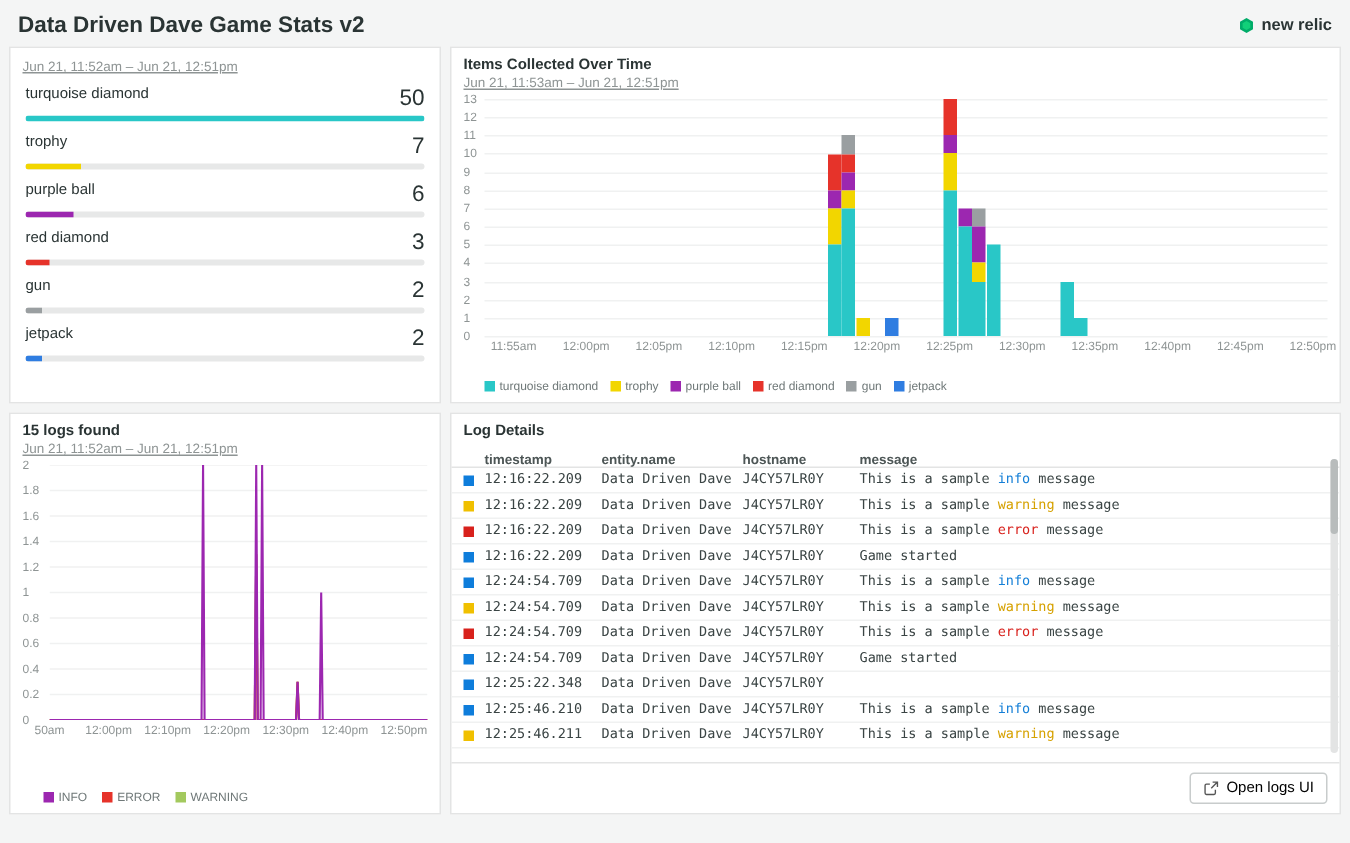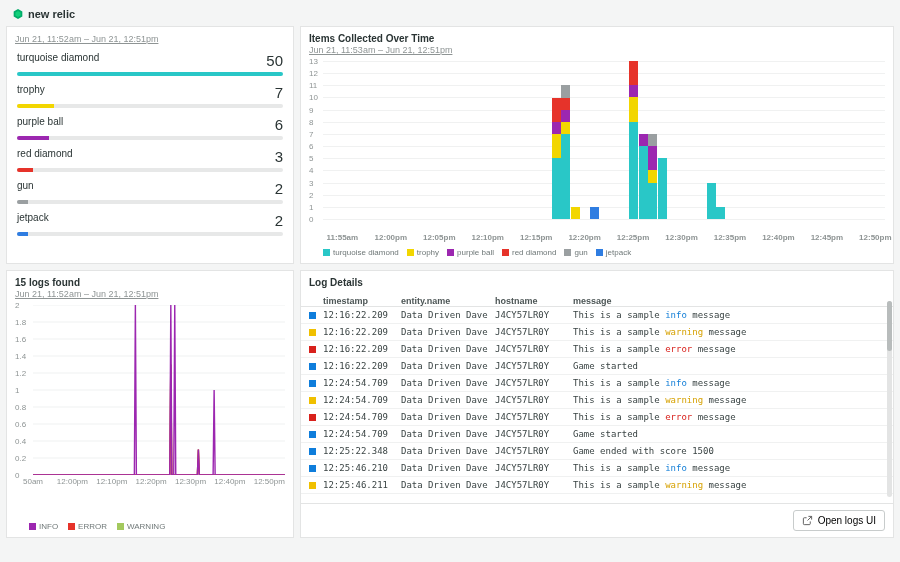--- a/index.html
+++ b/index.html
@@ -49,21 +49,21 @@
   
   .barchart { flex: 1; position: relative; padding: 4px 8px 0 8px; }
   .bc-inner { position: relative; height: 158px; margin-left: 14px; }
   .bc-grid { position: absolute; inset: 0; }
   .bc-gline { position: absolute; left: 0; right: 0; height: 1px; background: #f0f1f1; }
   .bc-ylab { position: absolute; left: -14px; font-size: 8px; color: #8e9494; transform: translateY(50%); }
   .bc-bars { position: absolute; inset: 0; }
   .bc-bar  { position: absolute; bottom: 0; width: 9px; }
   .bc-seg  { width: 100%; }
   .bc-xaxis { position: relative; height: 14px; margin-left: 14px; }
-  .bc-xlab { position: absolute; font-size: 8px; color: #8e9494; transform: translateX(-50%); top: 14px; font-weight: bold;}
+  .bc-xlab { position: absolute; font-size: 8px; color: #8e9494; transform: translateX(-50%); top: 2px;}
   .bc-legend { display:flex; flex-wrap:wrap; gap: 8px; padding: 4px 8px 6px 22px; font-size: 8px; color: #6f7878; }
   .lg-sw { display:inline-block; width:7px; height:7px; margin-right:3px; vertical-align:middle; }
 
   
   .linechart { flex: 1; position: relative; padding: 4px 8px 0 8px; }
   .lc-inner  { position: relative; height: 170px; margin-left: 18px; }
   .lc-svg    { position:absolute; inset:0; width:100%; height:100%; }
   .lc-ylab   { position:absolute; left:-18px; font-size:8px; color:#8e9494; transform:translateY(50%); }
   .lc-xaxis  { position:relative; height:14px; margin-left:18px; }
   .lc-xlab   { position:absolute; font-size:8px; color:#8e9494; transform:translateX(-50%); top:2px; }
@@ -87,20 +87,21 @@
   .card-logs { grid-column: 1; }
   .card-table{ grid-column: 2; }
   .scrollbar { position:absolute; right:1px; top:30px; bottom:40px; width:5px; background:#e3e4e4; border-radius:3px;}
   .scrollbar .thumb { position:absolute; left:0; right:0; top:0; height:50px; background:#b8bcbc; border-radius:3px;}
   .relpos { position:relative; }
 </style>
 </head>
 <body>
 
 <div class="topbar">
+  <div class="page-title">Data Driven Dave Game Stats v2</div>
   <div class="brand">
     <svg viewBox="0 0 24 24">
         <path fill="#00ac69" d="M12 2l8.66 5v10L12 22 3.34 17V7z"></path>
         <path fill="#1CE783" d="M12 6l5.2 3v6L12 18l-5.2-3V9z" opacity=".6"></path>
       </svg>
     <span>new relic</span>
   </div>
 </div>
 
 <div class="grid">
@@ -395,21 +396,20 @@
             <span>12:24:54.709</span>
             <span>Data Driven Dave</span>
             <span>J4CY57LR0Y</span>
             <span class="msg">Game started</span>
           </div>
           <div class="tbl-row">
             <span class="tbl-sq" style="background:#0e7ddb"></span>
             <span>12:25:22.348</span>
             <span>Data Driven Dave</span>
             <span>J4CY57LR0Y</span>
-            <span class="msg">Game ended with score 1500</span>
           </div>
           <div class="tbl-row">
             <span class="tbl-sq" style="background:#0e7ddb"></span>
             <span>12:25:46.210</span>
             <span>Data Driven Dave</span>
             <span>J4CY57LR0Y</span>
             <span class="msg">This is a sample <span class="kw-info">info</span> message</span>
           </div>
           <div class="tbl-row">
             <span class="tbl-sq" style="background:#f0c000"></span>

